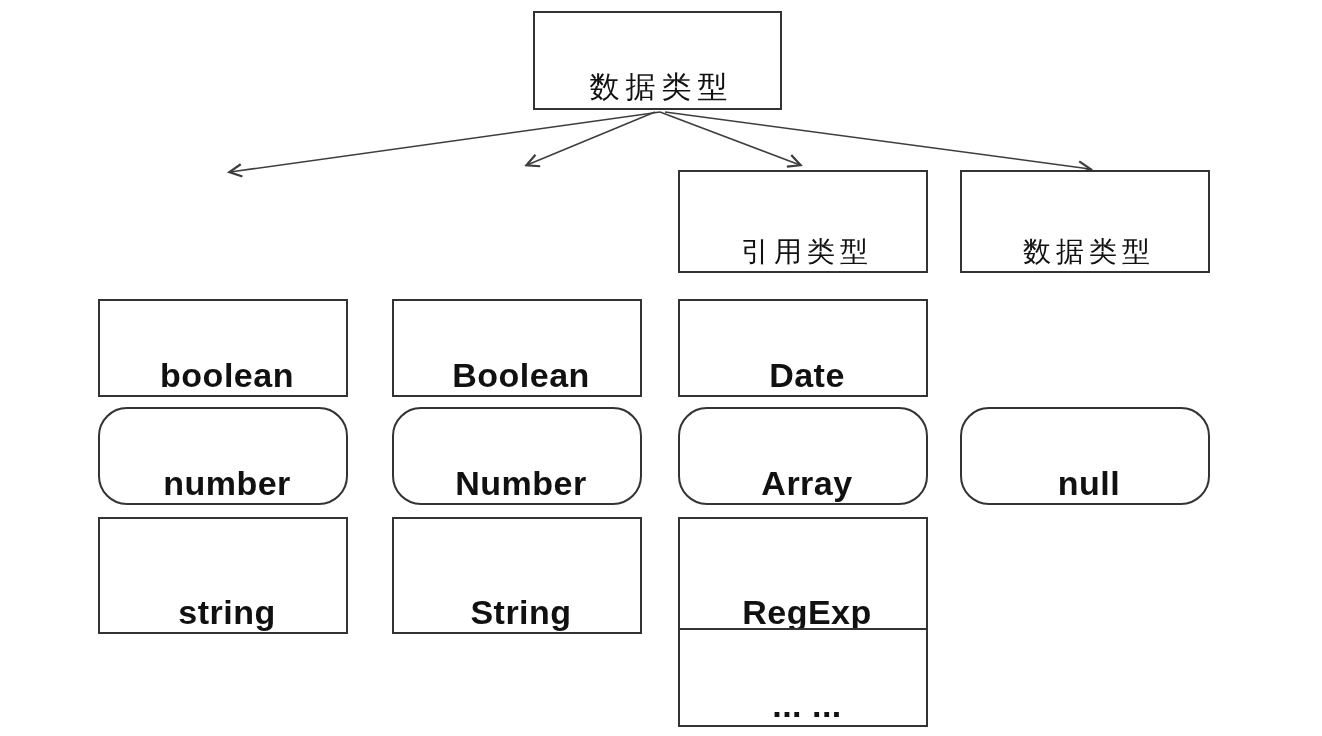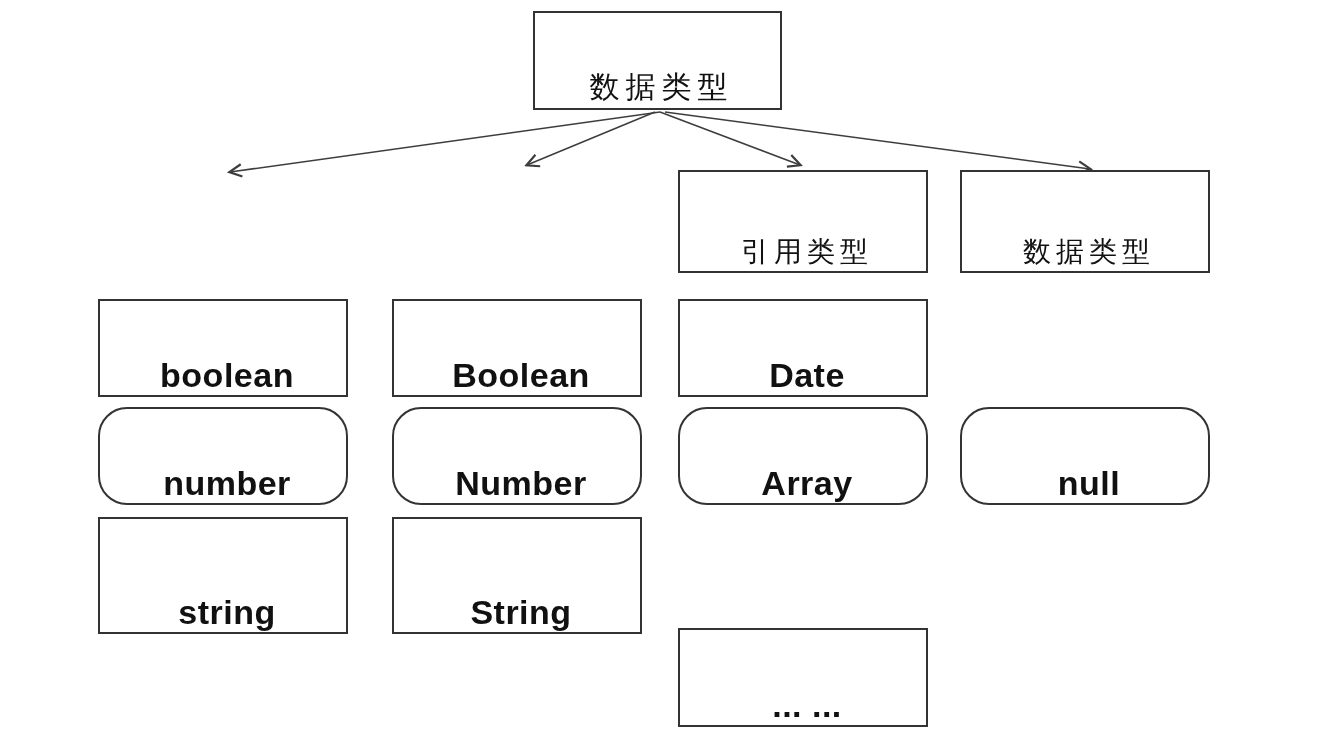--- a/index.html
+++ b/index.html
@@ -112,20 +112,23 @@
 
   <div class="box hdr-box c3">
     <span>引用类型</span>
   </div>
   <div class="box type-box c3 r1">
     <span>Date</span>
   </div>
   <div class="box type-box c3 r2">
     <span>Array</span>
   </div>
+  <div class="box type-box c3 r3">
+    <span>RegExp</span>
+  </div>
   <div class="box type-box c3 r4">
     <span>... ...</span>
   </div>
 
   <div class="box hdr-box c4">
     <span>数据类型</span>
   </div>
   <div class="box type-box c4 r2">
     <span>null</span>
   </div>

